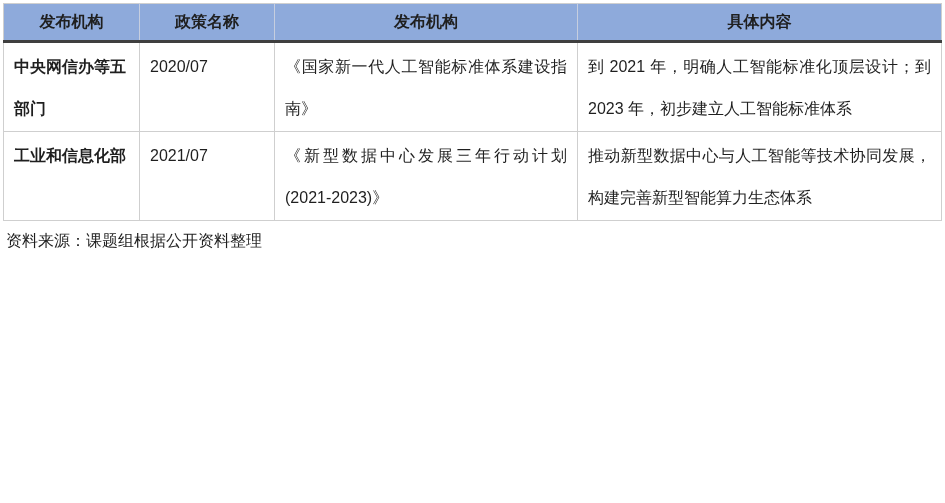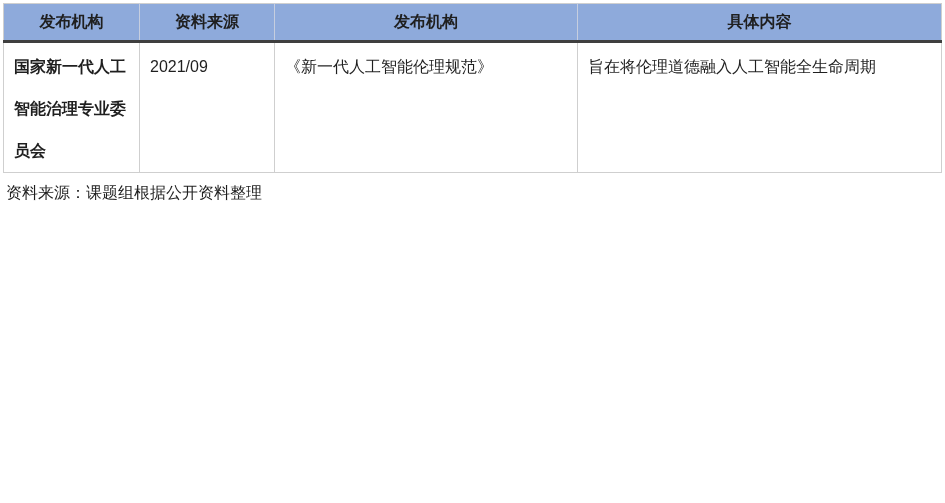--- a/index.html
+++ b/index.html
@@ -78,30 +78,36 @@
   <table class="policy-table">
     <colgroup>
       <col class="c-org">
         <col class="c-date">
         <col class="c-policy">
         <col class="c-content">
     </colgroup>
     <thead>
       <tr>
         <th>发布机构</th>
-        <th>资料来源</th>
+        <th>政策名称</th>
         <th>发布机构</th>
         <th>具体内容</th>
       </tr>
     </thead>
     <tbody>
-      <tr class="r3">
-        <td class="org">国家新一代人工智能治理专业委员会</td>
-        <td class="date">2021/09</td>
-        <td class="policy">《新一代人工智能伦理规范》</td>
-        <td class="content">旨在将伦理道德融入人工智能全生命周期</td>
+      <tr class="r0">
+        <td class="org">中央网信办等五部门</td>
+        <td class="date">2020/07</td>
+        <td class="policy">《国家新一代人工智能标准体系建设指南》</td>
+        <td class="content">到 2021 年，明确人工智能标准化顶层设计；到 2023 年，初步建立人工智能标准体系</td>
+      </tr>
+      <tr class="r2">
+        <td class="org">工业和信息化部</td>
+        <td class="date">2021/07</td>
+        <td class="policy">《新型数据中心发展三年行动计划 (2021-2023)》</td>
+        <td class="content">推动新型数据中心与人工智能等技术协同发展，构建完善新型智能算力生态体系</td>
       </tr>
     </tbody>
   </table>
 
   <div class="source-note">资料来源：课题组根据公开资料整理</div>
 
 </div>
 
 </body></html>

